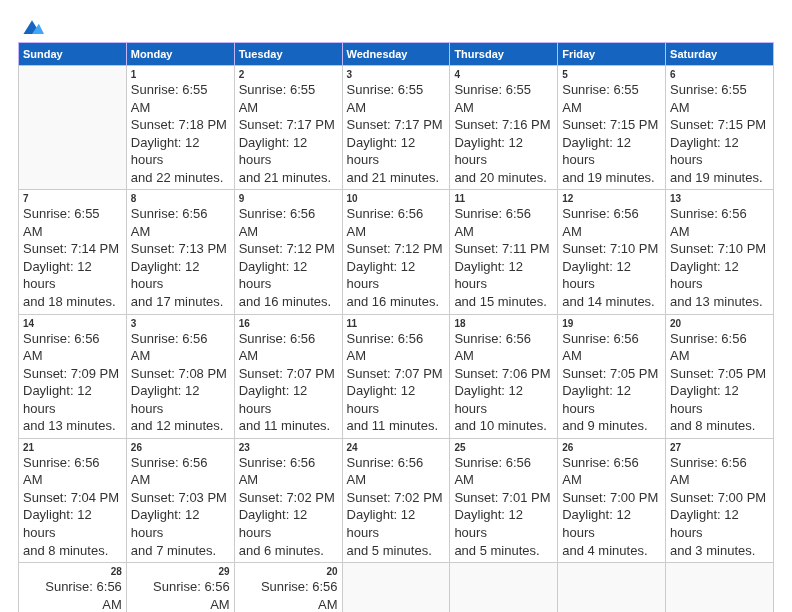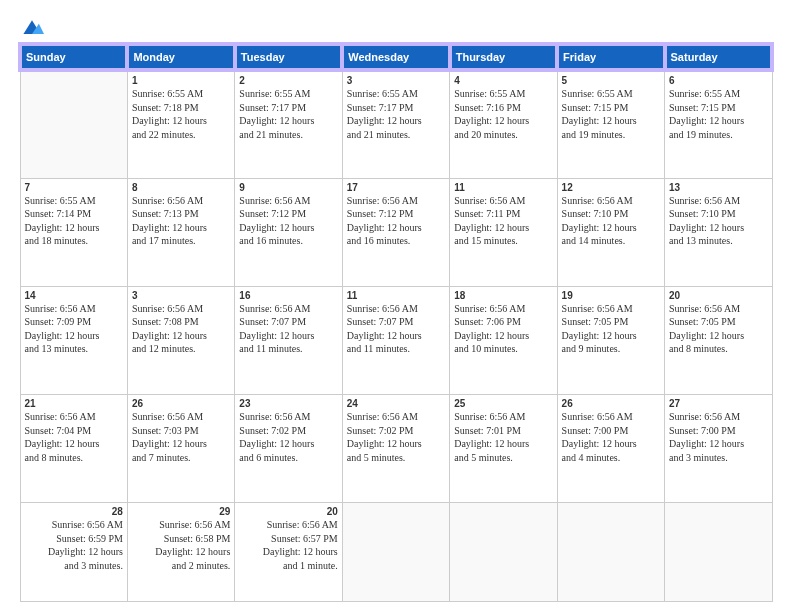--- a/index.html
+++ b/index.html
@@ -59,42 +59,41 @@
       border-collapse: collapse;
       flex: 1;
     }
     th {
       background-color: #1565c0;
       color: #fff;
       font-size: 11px;
       font-weight: bold;
       padding: 5px 4px;
       text-align: left;
-      border: 4px solid #c4b5fd;
+      border: 1px solid #c4b5fd;
       margin-left: 48px;
     }
     td {
       border: 1px solid #ccc;
       vertical-align: top;
       padding: 3px 4px;
       font-size: 9px;
       color: #333;
       width: calc(100% / 7);
     }
     .day-number {
       font-weight: bold;
       font-size: 10px;
       display: block;
       margin-bottom: 1px;
     }
     .day-info {
-      font-size: 10px;
+      font-size: 13px;
       line-height: 1.35;
       color: #333;
-      font-family: Liberation Serif, serif;
     }
     tr td {
       height: 80px;
     }
     .empty {
       background: #f9f9f9;
     }
     .last-row td {
       height: 68px;
       text-align: right;
@@ -197,21 +196,21 @@
 and 17 minutes.</div>
           </td>
           <td>
             <span class="day-number">9</span>
             <div class="day-info" style="white-space: pre-line;">Sunrise: 6:56 AM
 Sunset: 7:12 PM
 Daylight: 12 hours
 and 16 minutes.</div>
           </td>
           <td>
-            <span class="day-number">17</span>
+            <span class="day-number">10</span>
             <div class="day-info" style="white-space: pre-line;">Sunrise: 6:56 AM
 Sunset: 7:12 PM
 Daylight: 12 hours
 and 16 minutes.</div>
           </td>
           <td>
             <span class="day-number">11</span>
             <div class="day-info" style="white-space: pre-line;">Sunrise: 6:56 AM
 Sunset: 7:11 PM
 Daylight: 12 hours

